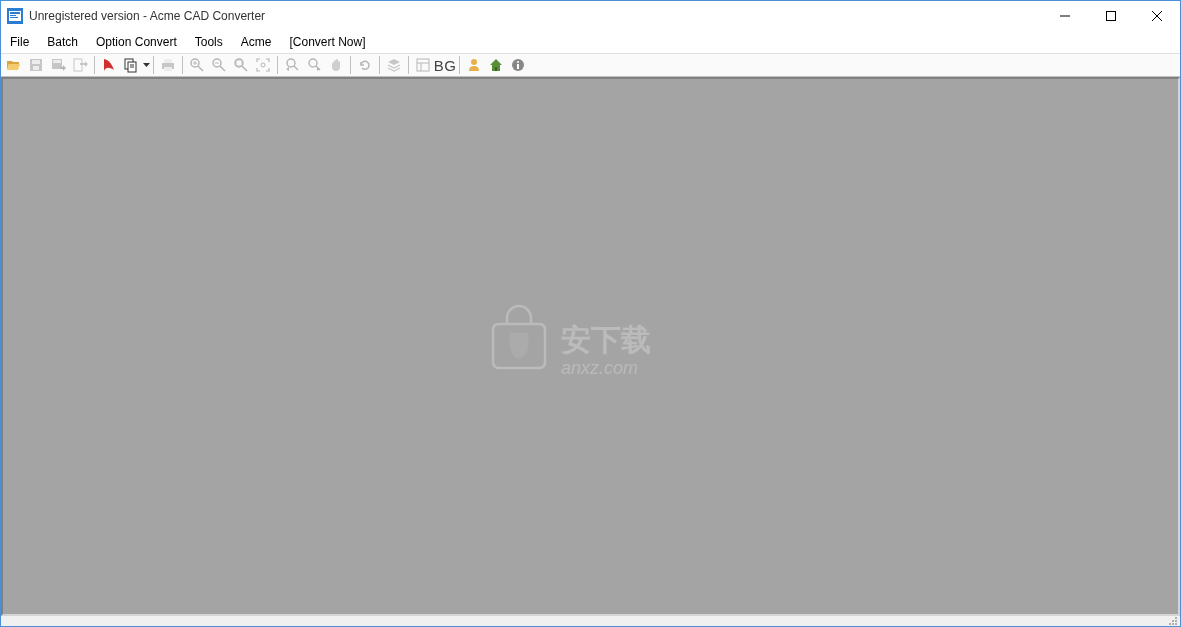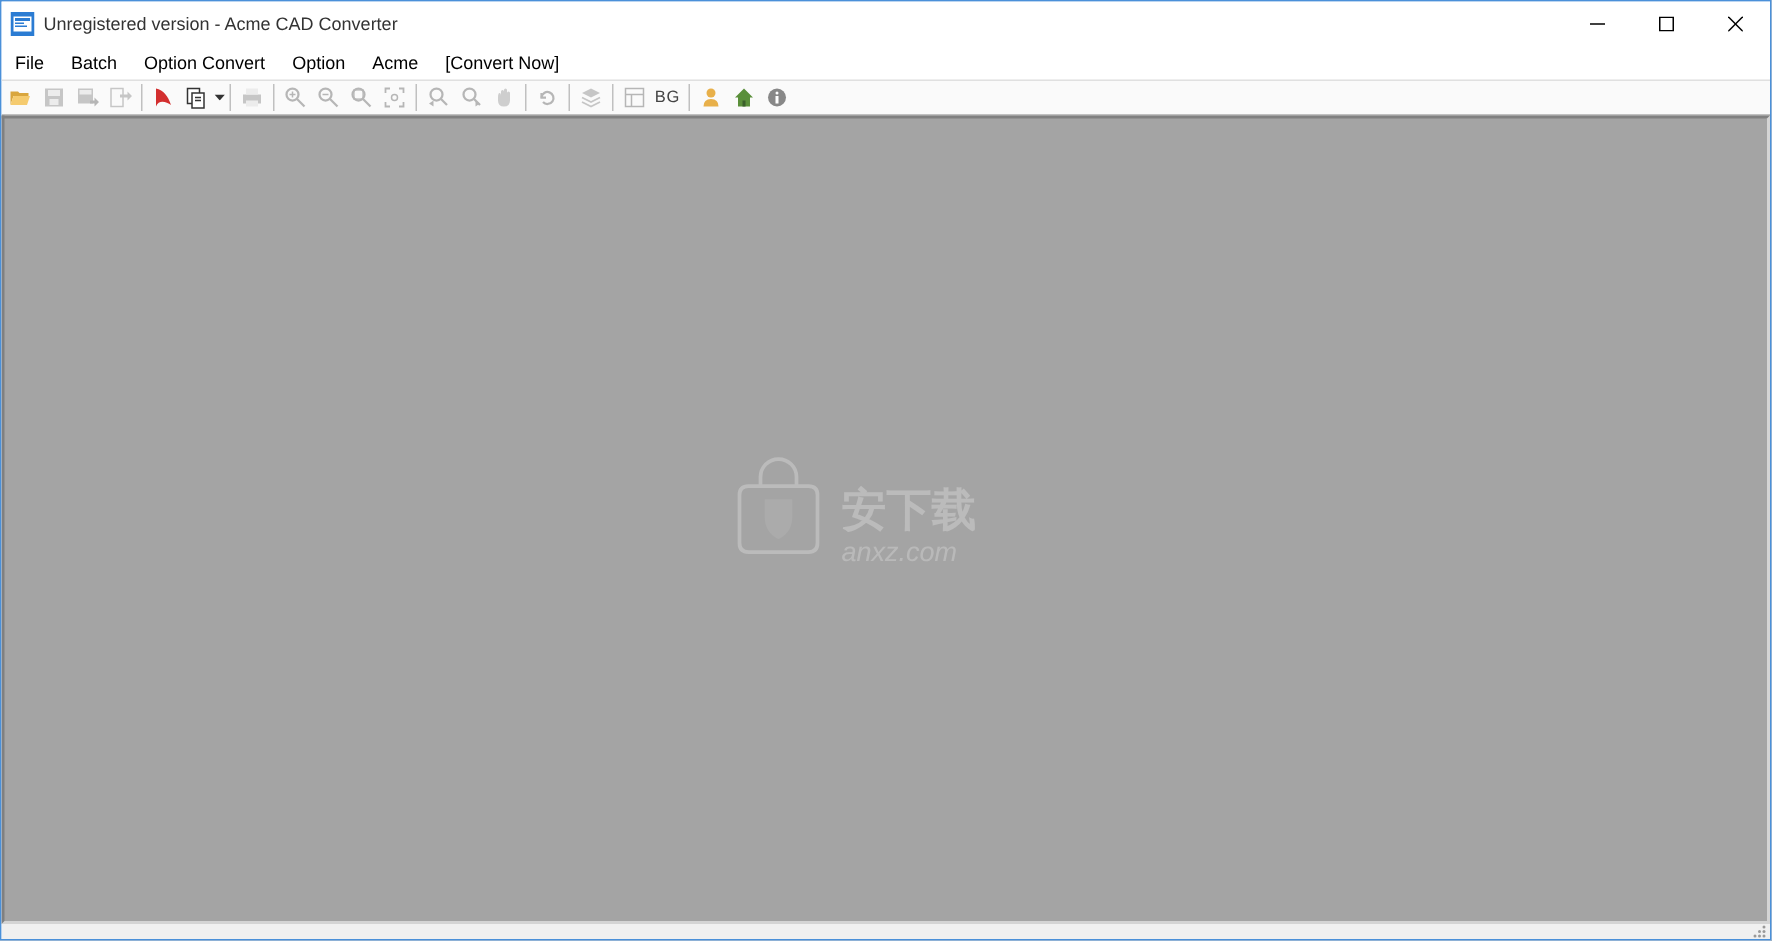--- a/index.html
+++ b/index.html
@@ -63,21 +63,21 @@
 .tsep {
   width: 1px; height: 18px;
   background: #c0c0c0;
   margin: 0 3px;
 }
 .dropdown-arrow {
   width: 8px; height: 20px;
   display: flex; align-items: center; justify-content: center;
 }
 .bg-label {
-  font-size: 11px;
+  font-size: 15px;
   font-family: Arial, sans-serif;
   color: #444;
   letter-spacing: 0.5px;
 }
 .workspace {
   flex: 1;
   background: #a4a4a4;
   border: 2px inset #d4d4d4;
   position: relative;
   display: flex;
@@ -130,21 +130,21 @@
         <line x1="0" y1="0" x2="10" y2="10" stroke="currentColor" stroke-width="1"></line>
         <line x1="10" y1="0" x2="0" y2="10" stroke="currentColor" stroke-width="1"></line>
       </svg>
   </div>
 </div>
 
 <div class="menubar">
   <div class="menu-item">File</div>
   <div class="menu-item">Batch</div>
   <div class="menu-item">Option Convert</div>
-  <div class="menu-item">Option</div>
+  <div class="menu-item">Tools</div>
   <div class="menu-item">Acme</div>
   <div class="menu-item">[Convert Now]</div>
 </div>
 
 <div class="toolbar">
 
   <div class="tbtn" title="Open">
     <span>
       <svg width="16" height="16" viewBox="0 0 16 16">
           <path d="M1 4 h5 l1 1 h6 v2 H3 l-2 6 z" fill="#d9a63e"></path>

